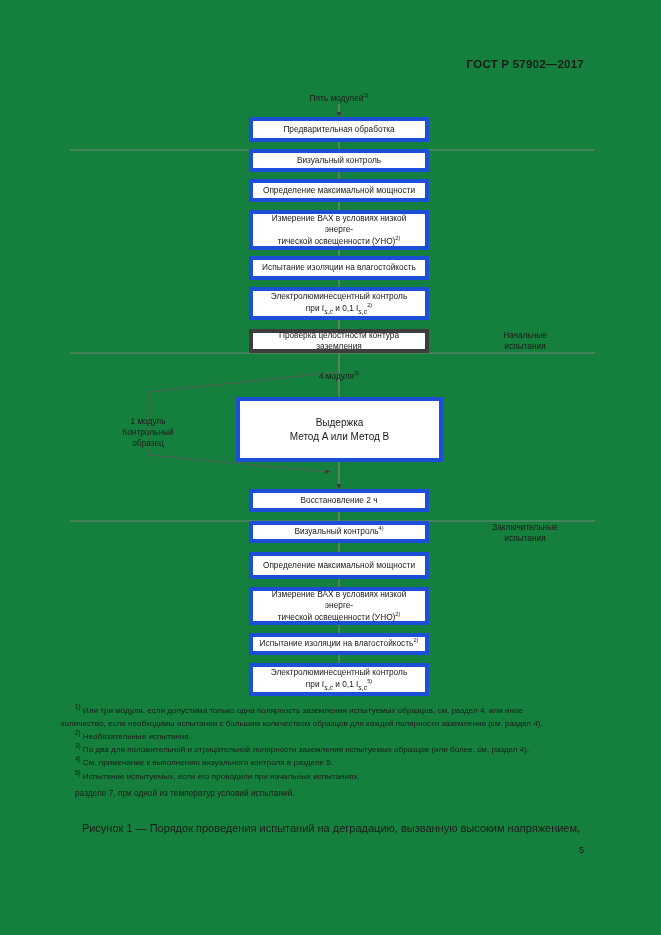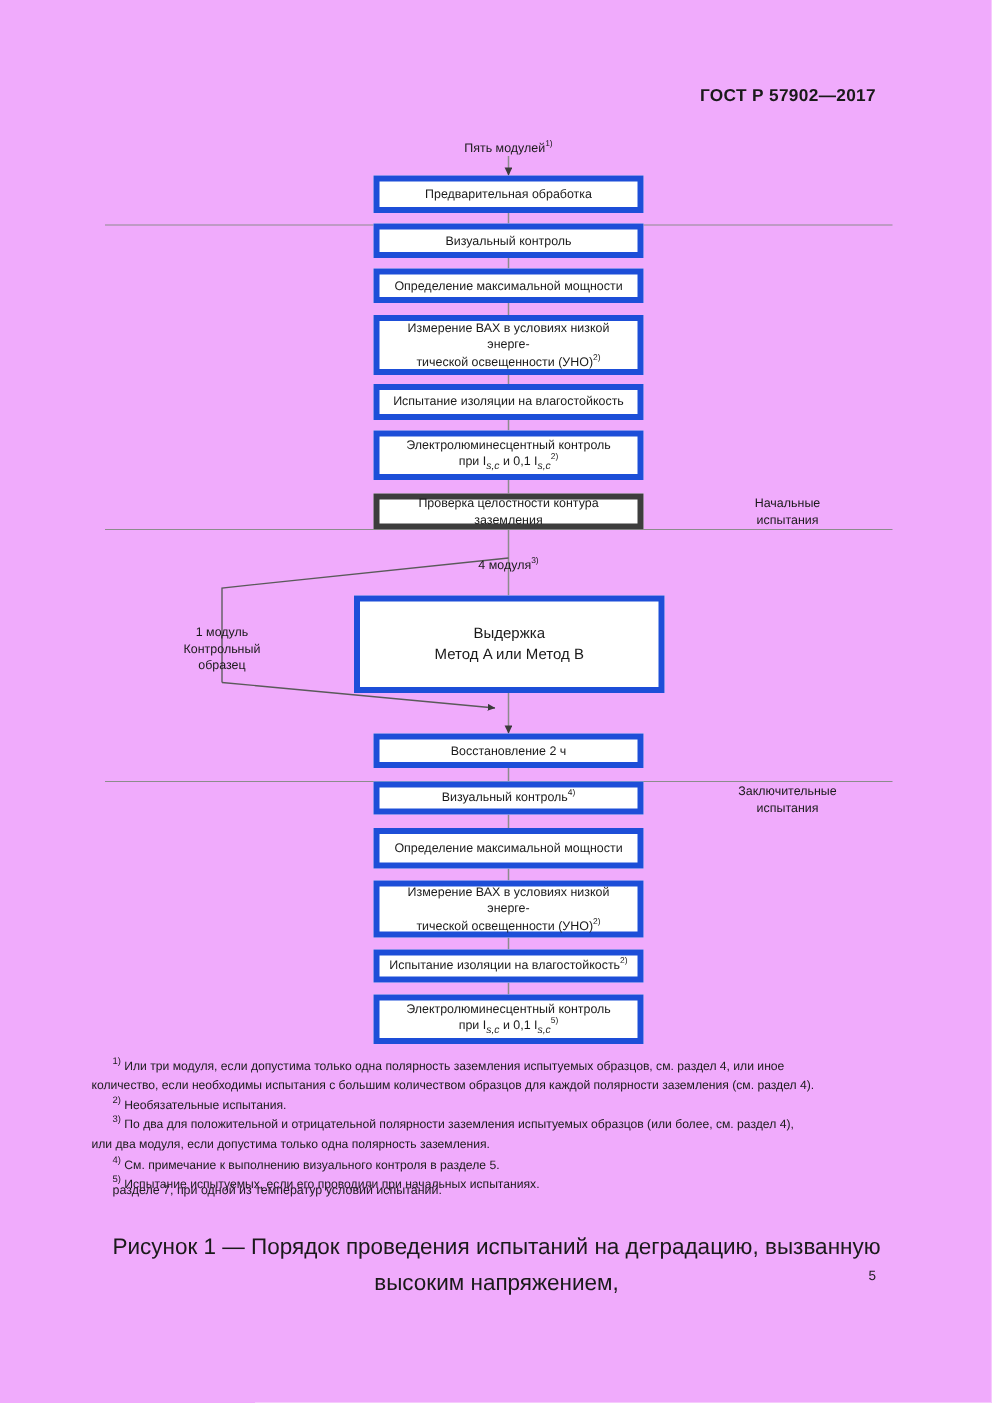--- a/index.html
+++ b/index.html
@@ -1,21 +1,21 @@
 <!DOCTYPE html>
 <html><head>
 <meta charset="utf-8">
 <style>
   html,body{margin:0;padding:0;background:#ffffff;}
   body{
     width:661px;height:935px;position:relative;overflow:hidden;
     font-family:"Liberation Sans","DejaVu Sans",sans-serif;
     color:#1a1a1a;
   }
-  .page{position:absolute;inset:0;background:#f0abfc;}
+  .page{position:absolute;inset:0;background:#15803d;}
 
   
   .hdr{
     position:absolute;top:58px;right:77px;
     font-size:11.5px;font-weight:bold;letter-spacing:.02em;
     white-space:nowrap;
   }
 
   
   .fc{position:absolute;left:0;top:0;width:661px;height:700px;}
@@ -49,21 +49,21 @@
 
   .remark{
     position:absolute;left:61px;top:787px;width:540px;
     font-size:8.3px;line-height:1.62;text-align:justify;
   }
   .remark p{margin:0;text-indent:14px;}
   .sp{letter-spacing:.22em;}
 
   .caption{
     position:absolute;left:61px;top:820px;width:540px;
-    font-size:15px;line-height:1.6;text-align:center;
+    font-size:11px;line-height:1.6;text-align:center;
   }
   .caption div{margin:0;}
 
   .pageno{
     position:absolute;right:77px;top:845px;
     font-size:9px;
   }
 </style>
 </head>
 <body>
@@ -159,21 +159,20 @@
     <div class="box" style="left:249px;top:663px;width:180px;height:33px;"><span><span>Электролюминесцентный контроль
 при I</span><sub class="ital">s,c</sub><span> и 0,1 I</span><sub class="ital">s,c</sub><sup>5)</sup></span></div>
 
   </div>
 
   <div class="notes">
     <p><span class="note-mark">1)</span> <span>Или три модуля, если допустима только одна полярность заземления испытуемых образцов, см. раздел 4, или иное</span></p>
     <p class="cont">количество, если необходимы испытания с большим количеством образцов для каждой полярности заземления (см. раздел 4).</p>
     <p><span class="note-mark">2)</span> <span>Необязательные испытания.</span></p>
     <p><span class="note-mark">3)</span> <span>По два для положительной и отрицательной полярности заземления испытуемых образцов (или более, см. раздел 4),</span></p>
-    <p class="cont">или два модуля, если допустима только одна полярность заземления.</p>
     <p><span class="note-mark">4)</span> <span>См. примечание к выполнению визуального контроля в разделе 5.</span></p>
     <p><span class="note-mark">5)</span> <span>Испытание испытуемых, если его проводили при начальных испытаниях.</span></p>
   </div>
 
   <div class="remark">
     <p class="cont">разделе 7, при одной из температур условий испытаний.</p>
   </div>
 
   <div class="caption">
     <div>Рисунок 1 — Порядок проведения испытаний на деградацию, вызванную высоким напряжением,</div>

